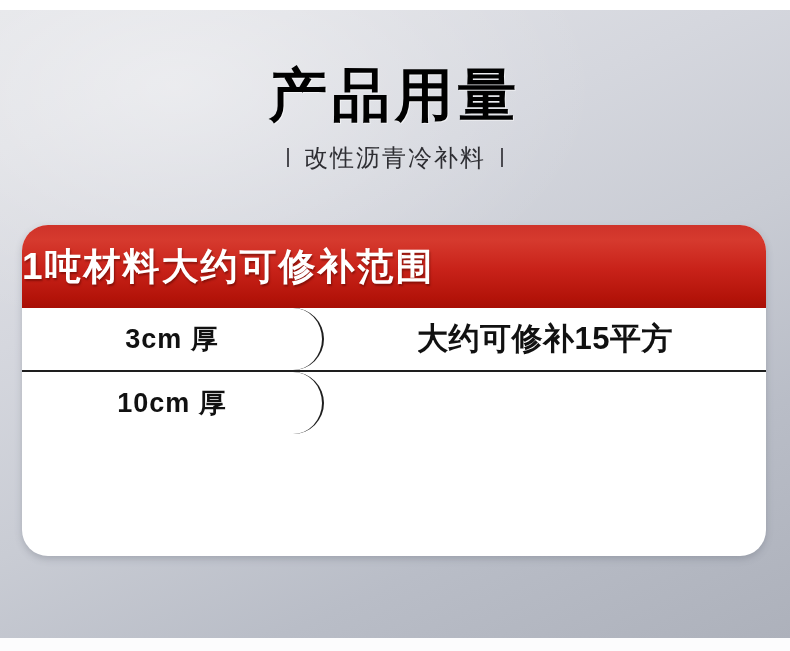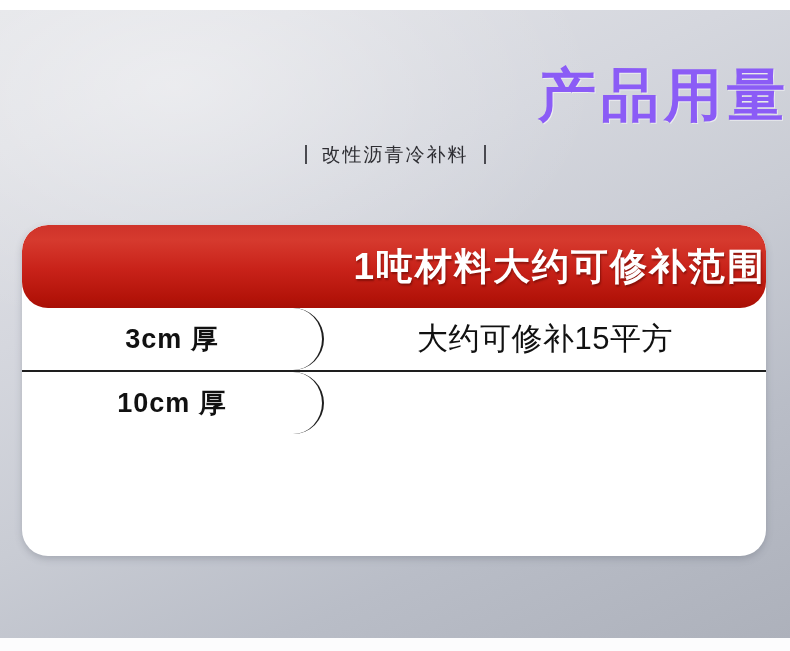--- a/index.html
+++ b/index.html
@@ -52,43 +52,42 @@
     position: absolute;
     left: 0;
     top: 62px;
     width: 790px;
     text-align: center;
     z-index: 3;
   }
   .main-title {
     font-size: 58px;
     font-weight: bold;
-    color: #8b5cf6;
+    color: #000000;
     letter-spacing: 5px;
     line-height: 1.15;
     text-shadow: 1px 1px 0 rgba(255,255,255,0.55);
     white-space: nowrap;
-    text-align: right;
   }
   .sub-row {
     margin-top: 13px;
     display: flex;
     align-items: center;
     justify-content: center;
     gap: 15px;
     white-space: nowrap;
   }
   .sub-bar {
     display: inline-block;
     width: 2px;
     height: 19px;
     background: #4a4a50;
   }
   .sub-title {
-    font-size: 19px;
+    font-size: 24px;
     font-weight: normal;
     color: #2e2e33;
     letter-spacing: 2px;
   }
 
   
   .card {
     position: absolute;
     left: 22px;
     top: 225px;
@@ -105,22 +104,21 @@
     position: relative;
     height: 83px;
     background: linear-gradient(180deg,
         #cf332a 0%,
         #d63a2e 18%,
         #c9231a 52%,
         #b31309 88%,
         #a80f06 100%);
     display: flex;
     align-items: center;
-    justify-content: flex-end;
-    border-radius: 26px;
+    justify-content: flex-start;
   }
   .banner-text {
     font-size: 37px;
     font-weight: bold;
     color: #ffffff;
     letter-spacing: 2px;
     white-space: nowrap;
     text-shadow: 1px 2px 2px rgba(90,8,2,0.55);
   }
 
@@ -149,21 +147,21 @@
     font-size: 27px;
     font-weight: bold;
     color: #111111;
     letter-spacing: 1px;
     border-right: 2px solid #1e1e1e;
     border-radius: 31px;
   }
   .cell-coverage {
     flex: 1;
     font-size: 31px;
-    font-weight: normal;
+    font-weight: bold;
     color: #111111;
     letter-spacing: 0.5px;
   }
 
   
   .bottom-strip {
     position: absolute;
     left: 0;
     top: 638px;
     width: 790px;

